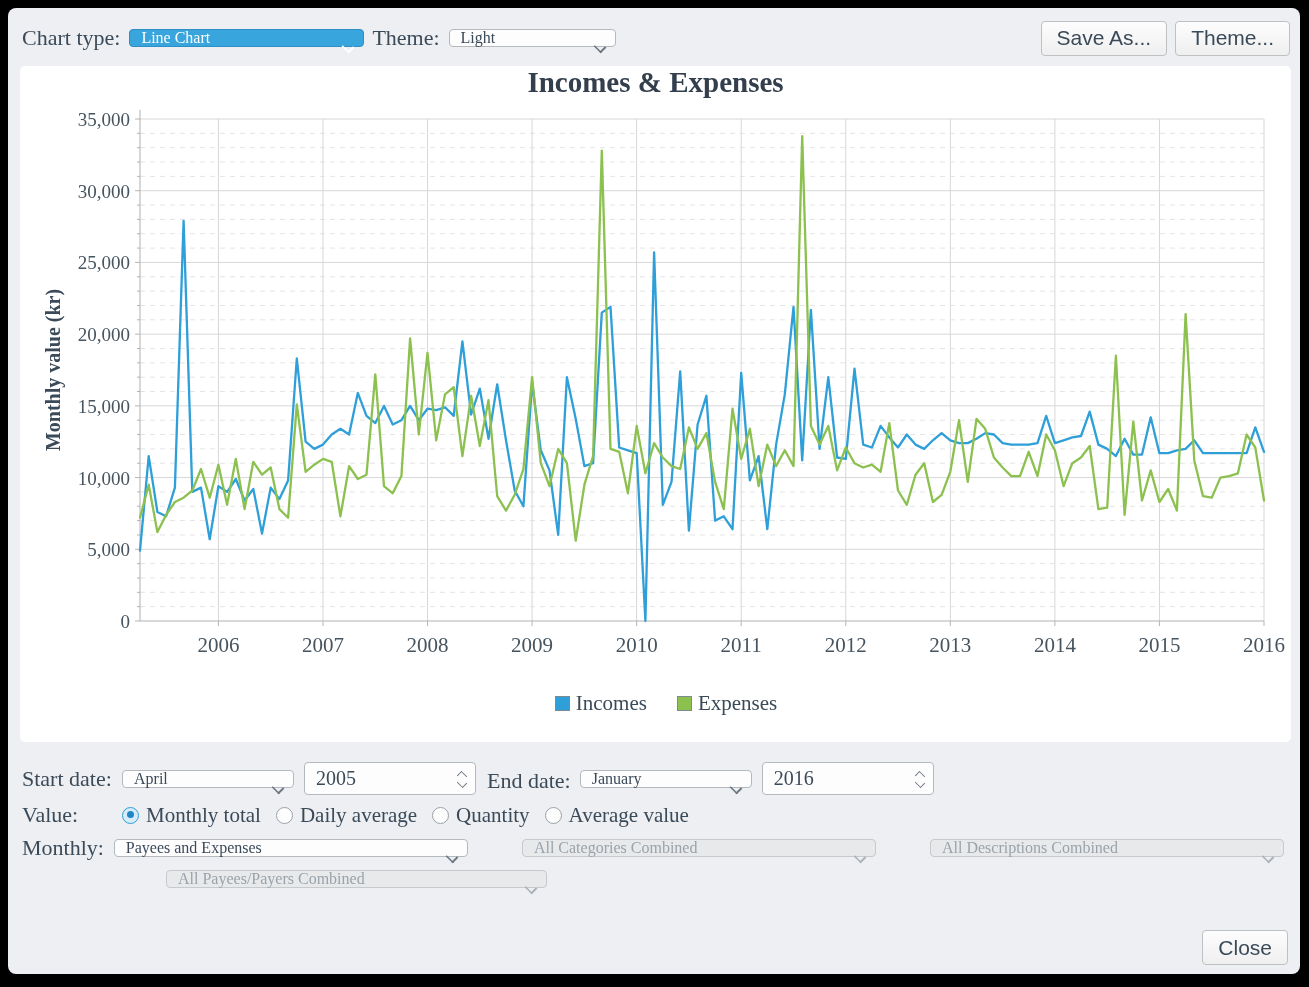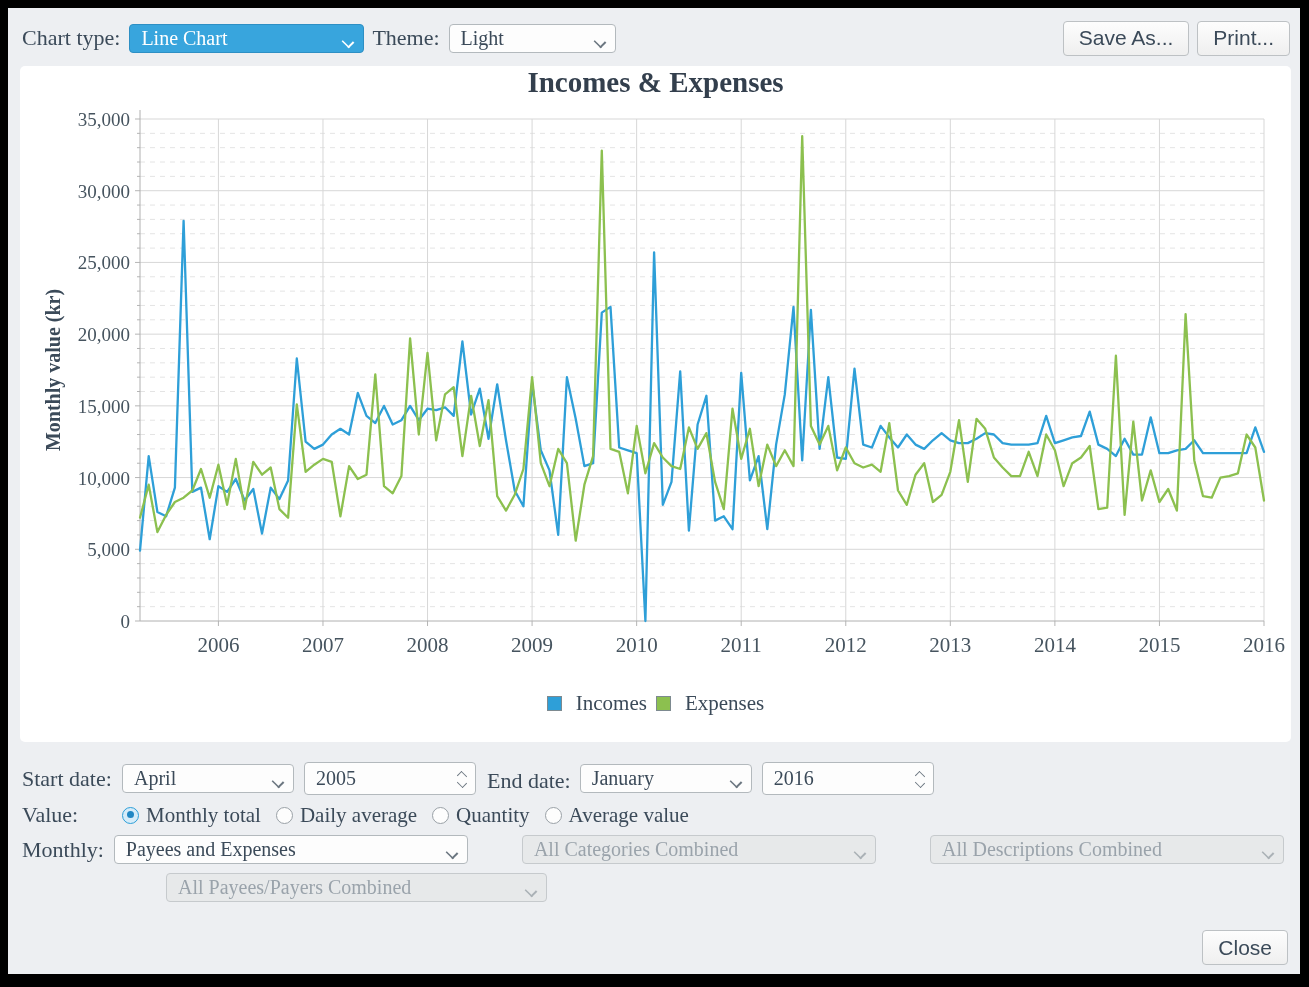--- a/index.html
+++ b/index.html
@@ -1,25 +1,25 @@
 <!DOCTYPE html>
 <html><head>
 <meta charset="utf-8">
 <style>
   html,body{margin:0;padding:0;}
   body{width:1309px;height:987px;background:#000;overflow:hidden;position:relative;
        font-family:"Liberation Serif","DejaVu Serif",serif;color:#3b4a59;}
-  .app{position:absolute;left:8px;top:8px;width:1292px;height:966px;background:#edeff2;}
+  .app{position:absolute;left:8px;top:8px;width:1292px;height:966px;background:#edeff2;border-radius:8px;}
 
   
   .topbar{display:flex;align-items:center;height:42px;padding:9px 10px 0 6px;}
   .bar-label{font-size:22px;margin:0 9px 0 8px;white-space:nowrap;}
-  .select{position:relative;height:29px;box-sizing:border-box;border:1px solid #b3b9bd;
+  .select{position:relative;height:18px;box-sizing:border-box;border:1px solid #b3b9bd;
           border-radius:4px;background:#fdfdfd;display:flex;align-items:center;
-          padding:0 38px 0 11px;font-size:20px;cursor:default;}
+          padding:0 38px 0 11px;font-size:16px;cursor:default;}
   .select .chev{position:absolute;right:10px;top:12px;width:8px;height:8px;
           border-right:2px solid #6b7680;border-bottom:2px solid #6b7680;
           transform:rotate(45deg) scale(1,.8);}
   .select.blue{background:#38a5dd;border-color:#2d8fc4;color:#fff;}
   .select.blue .chev{border-color:#fff;}
   .select.disabled{background:#e7e9ea;border-color:#c6cacd;color:#9aa3ab;margin-left:44px;}
   .select.disabled .chev{border-color:#aab1b6;}
   .sel-charttype{width:235px;}
   .sel-theme{width:167px;}
   .spacer{flex:1;}
@@ -34,21 +34,21 @@
   .chart-title{text-align:center;font-size:29px;font-weight:bold;color:#333f4d;
                height:38px;}
   #plot{display:block;}
   .ytick{font-size:19px;fill:#46545f;font-family:"Liberation Serif","DejaVu Serif",serif;}
   .xtick{font-size:21px;fill:#46545f;font-family:"Liberation Serif","DejaVu Serif",serif;}
   .yaxis-title{font-size:20px;font-weight:bold;fill:#3b4a59;
                font-family:"Liberation Serif","DejaVu Serif",serif;}
   .legend{position:absolute;left:0;right:0;bottom:26px;display:flex;
           justify-content:center;align-items:center;gap:9px;font-size:21px;color:#3b4a59;}
   .legend-swatch{width:15px;height:15px;border:1px solid #7d8a90;box-sizing:border-box;}
-  .legend-item{display:flex;align-items:center;gap:14px;}
+  .legend-item{display:flex;align-items:center;gap:6px;margin-left:21px;}
 
   
   .controls{position:absolute;left:6px;top:754px;width:1280px;}
   .crow{display:flex;align-items:center;margin-bottom:7px;}
   .ctl-label{width:108px;font-size:22px;padding-left:8px;box-sizing:border-box;white-space:nowrap;}
   .sel-month{width:172px;margin-right:10px;}
   .numbox{position:relative;width:172px;height:33px;box-sizing:border-box;margin-right:10px;
           border:1px solid #b3b9bd;border-radius:4px;background:#fdfdfd;display:flex;
           align-items:center;padding:0 26px 0 11px;font-size:20px;font-family:Liberation Serif, serif;}
   .spin{position:absolute;right:7px;top:3px;width:12px;height:27px;}
@@ -78,21 +78,21 @@
       <span>Line Chart</span>
       <span class="chev"></span>
     </div>
     <span class="bar-label">Theme:</span>
     <div class="select sel-theme">
       <span>Light</span>
       <span class="chev"></span>
     </div>
     <span class="spacer"></span>
     <button class="btn">Save As...</button>
-    <button class="btn">Print...</button>
+    <button class="btn">Theme...</button>
   </div>
 
   <div class="chart-panel">
     <div class="chart-title">Incomes &amp; Expenses</div>
     <svg id="plot" width="1271" height="560">
         <line x1="120" x2="1244" y1="502.65714285714284" y2="502.65714285714284" stroke="#e4e4e4" stroke-dasharray="5 5"></line>
         <line x1="117" x2="120" y1="502.65714285714284" y2="502.65714285714284" stroke="#b5b5b5"></line>
         <line x1="120" x2="1244" y1="488.3142857142857" y2="488.3142857142857" stroke="#e4e4e4" stroke-dasharray="5 5"></line>
         <line x1="117" x2="120" y1="488.3142857142857" y2="488.3142857142857" stroke="#b5b5b5"></line>
         <line x1="120" x2="1244" y1="473.9714285714286" y2="473.9714285714286" stroke="#e4e4e4" stroke-dasharray="5 5"></line>

